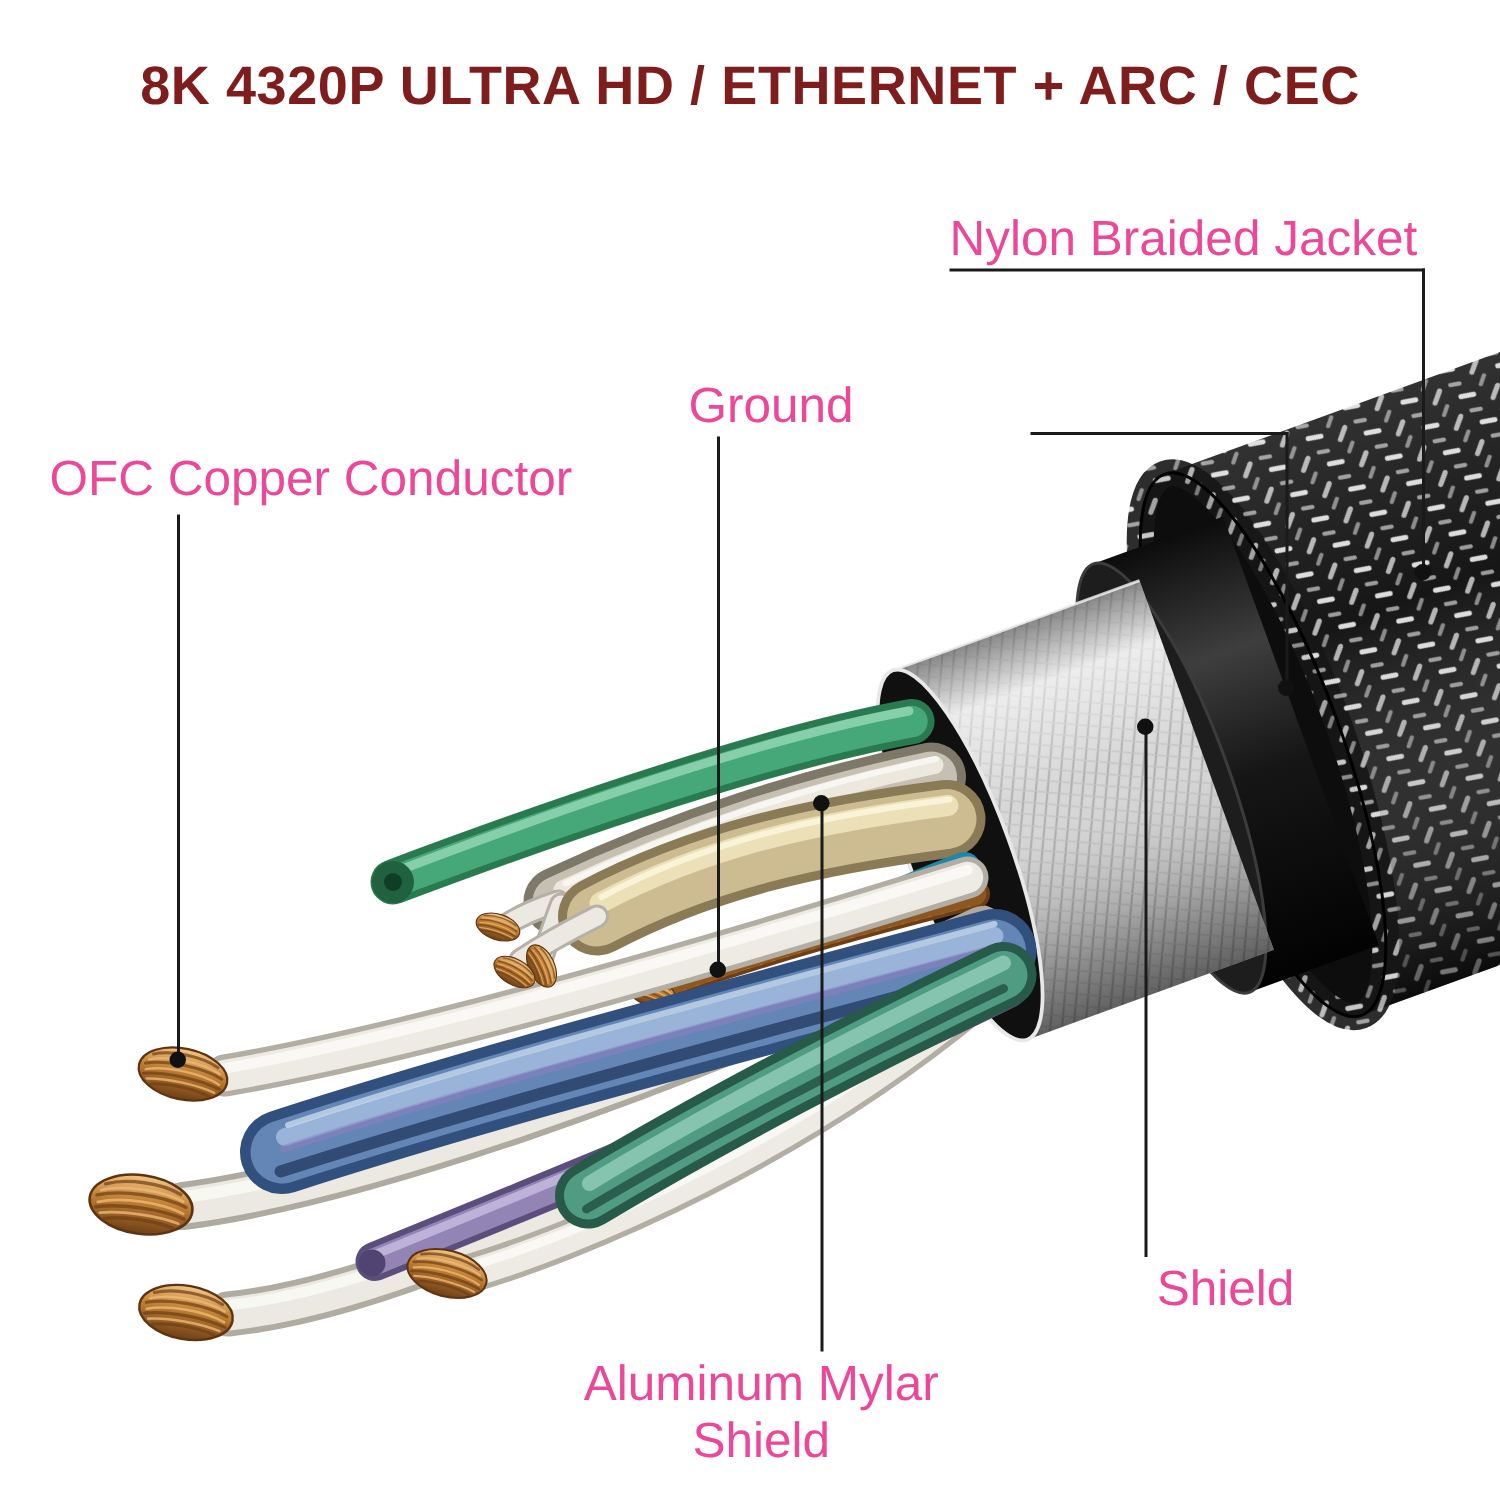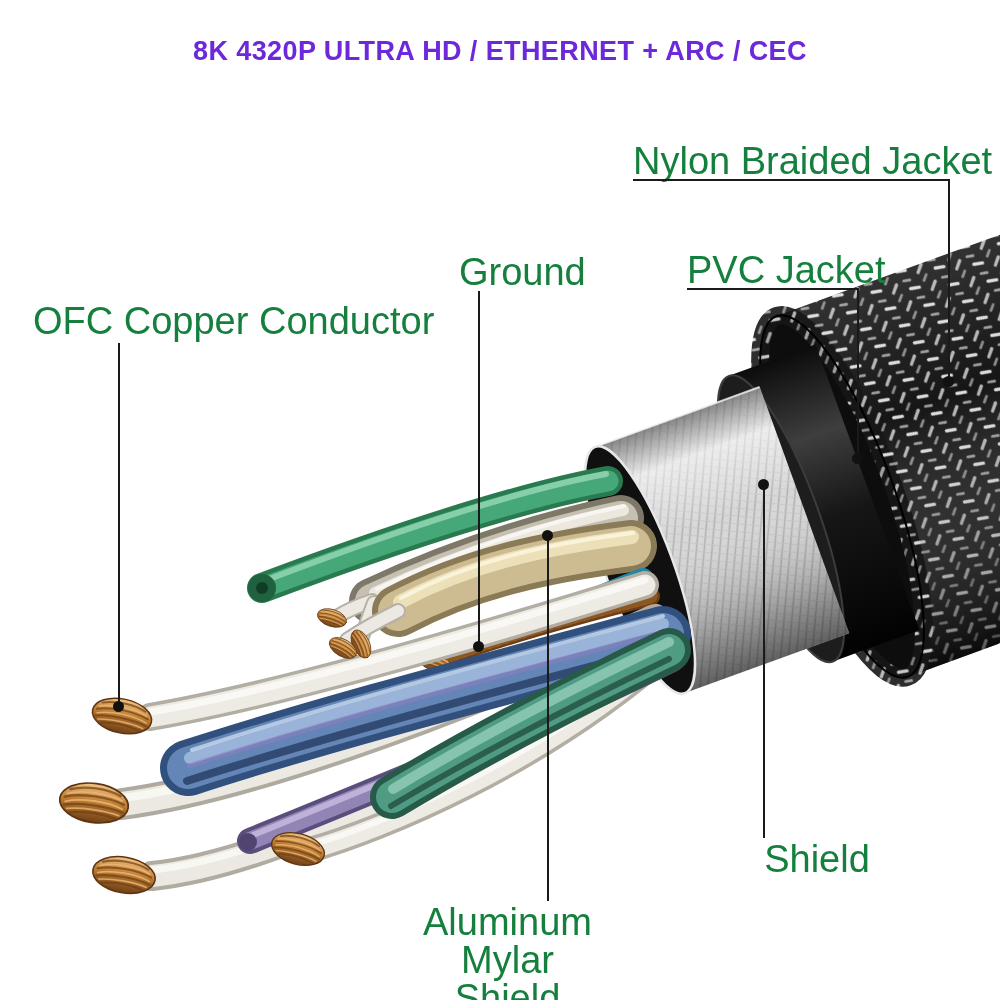--- a/index.html
+++ b/index.html
@@ -1,21 +1,21 @@
 <!DOCTYPE html>
 <html><head>
 <meta charset="utf-8">
 <style>
   html,body{margin:0;padding:0;background:#fff;}
   .stage{position:relative;width:1000px;height:1000px;background:#fff;overflow:hidden;
          font-family:"Liberation Sans",sans-serif;}
   .art{position:absolute;left:0;top:0;z-index:0;}
   .title{position:absolute;left:0;top:36px;width:1000px;margin:0;text-align:center;
-         font-size:27px;font-weight:700;letter-spacing:.4px;color:#6d28d9;z-index:2;}
-  .label{position:absolute;font-size:38px;font-weight:400;color:#15803d;white-space:nowrap;z-index:2;}
+         font-size:36px;font-weight:700;letter-spacing:.4px;color:#7f1d1d;z-index:2;}
+  .label{position:absolute;font-size:33px;font-weight:400;color:#ec4899;white-space:nowrap;z-index:2;}
   .label.center{text-align:center;white-space:normal;line-height:38px;}
   .hline{position:absolute;height:2px;background:#1a1a1a;z-index:2;}
   .vline{position:absolute;width:2px;background:#1a1a1a;z-index:2;}
   .dot{position:absolute;width:11px;height:11px;border-radius:50%;background:#111;z-index:3;}
 </style>
 </head>
 <body>
 
 <div class="stage">
 
@@ -187,21 +187,20 @@
     </g>
   </svg>
 
   <h1 class="title">8K 4320P ULTRA HD / ETHERNET + ARC / CEC</h1>
 
   <div class="label" style="left:633px;top:140px;">Nylon Braided Jacket</div>
   <div class="hline" style="left:633px;top:179px;width:317px;"></div>
   <div class="vline" style="left:948px;top:179px;height:200px;"></div>
   <div class="dot" style="left:943px;top:376px;"></div>
 
-  <div class="label" style="left:687px;top:249px;">PVC Jacket</div>
   <div class="hline" style="left:687px;top:288px;width:172px;"></div>
   <div class="vline" style="left:857px;top:288px;height:169px;"></div>
   <div class="dot" style="left:852px;top:453px;"></div>
 
   <div class="label" style="left:439px;top:251px;margin-left:20px;">Ground</div>
   <div class="vline" style="left:478px;top:291px;height:354px;"></div>
   <div class="dot" style="left:473px;top:641px;"></div>
 
   <div class="label" style="left:33px;top:300px;">OFC Copper Conductor</div>
   <div class="vline" style="left:118px;top:343px;height:362px;"></div>

